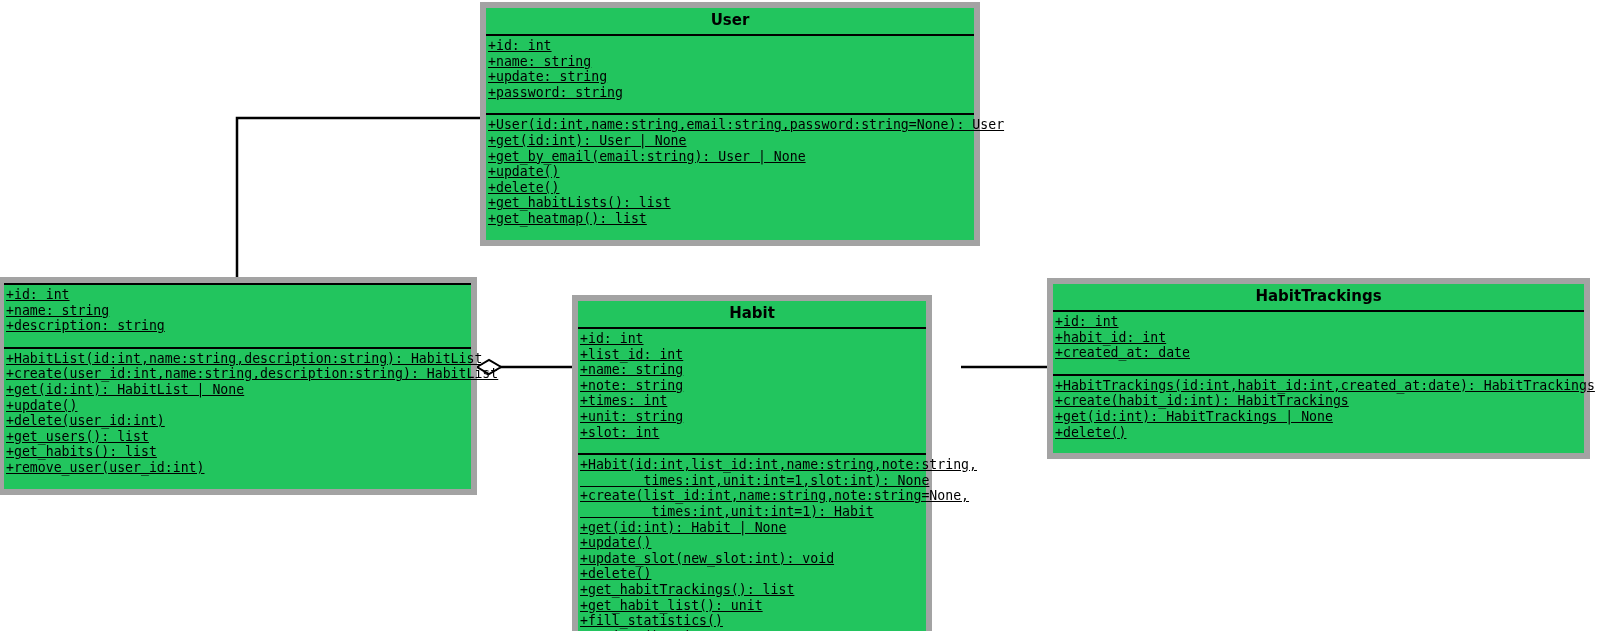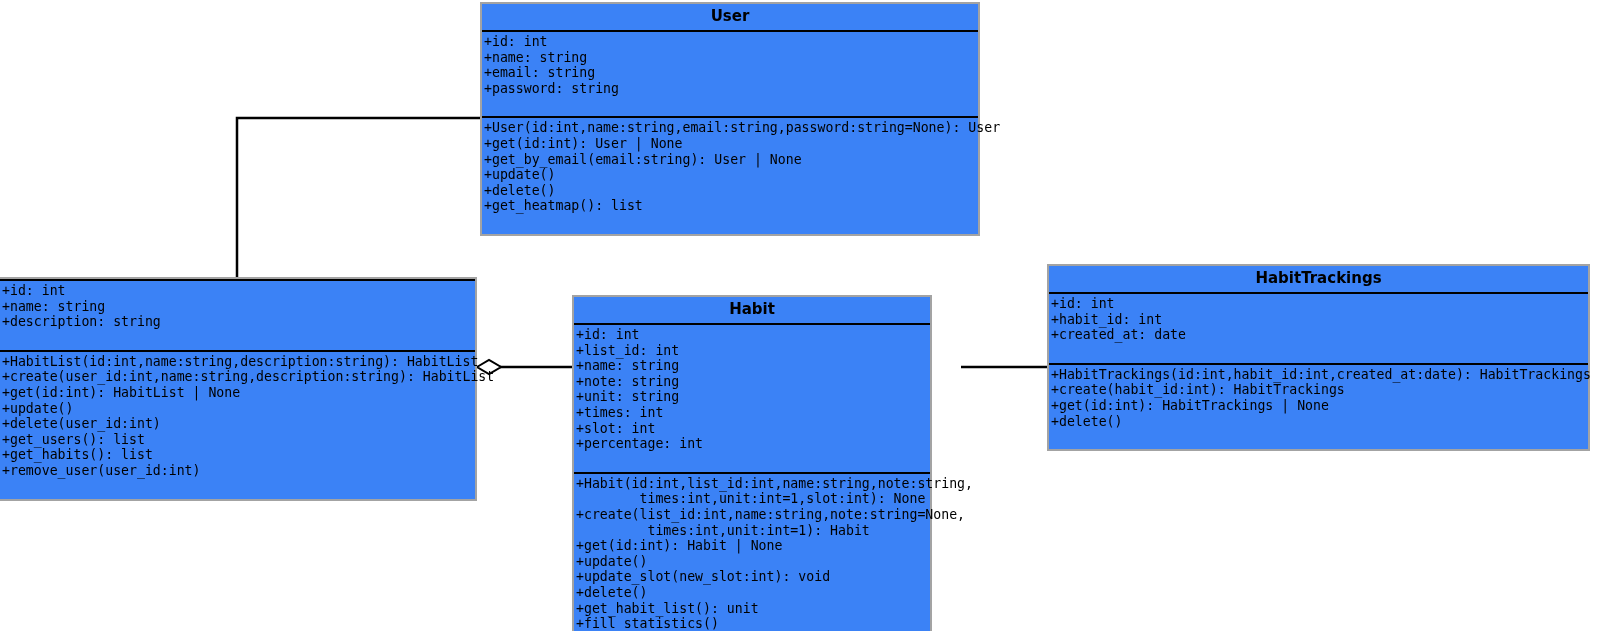--- a/index.html
+++ b/index.html
@@ -19,54 +19,55 @@
     position: absolute;
     left: 0;
     top: 0;
     width: 1610px;
     height: 631px;
     pointer-events: none;
   }
   .uml-class {
     position: absolute;
     box-sizing: border-box;
-    border: 2px solid #a3a3a3;
-    background: #3b82f6;
+    border: 6px solid #a3a3a3;
+    background: #22c55e;
     overflow: visible;
   }
   .uml-title {
     font-family: "DejaVu Sans", "Liberation Sans", sans-serif;
     font-weight: bold;
     font-size: 15px;
     text-align: center;
     padding: 4px 0 5px 0;
     color: #000000;
     line-height: 17px;
     white-space: nowrap;
   }
   .divider {
     height: 0;
     border-top: 2px solid #000000;
   }
   .compartment {
-    padding: 2px 0 20px 2px;
+    padding: 2px 0 13px 2px;
+    text-decoration: underline;
   }
   .member {
     font-family: "DejaVu Sans Mono", "Liberation Mono", monospace;
     font-size: 13.2px;
     line-height: 15.6px;
     color: #000000;
     white-space: pre;
     letter-spacing: 0px;
   }
   
   #class-user      { left: 480px; top: 2px;   width: 500px; }
   #class-habitlist { left: -2px;  top: 277px; width: 479px; }
   #class-habit     { left: 572px; top: 263px; width: 360px; margin-top: 32px; }
-  #class-habittrackings { left: 1047px; top: 264px; width: 543px; }
+  #class-habittrackings { left: 1047px; top: 278px; width: 543px; }
 </style>
 </head>
 <body>
 
 <div id="diagram">
 
   <svg class="connectors" viewBox="0 0 1610 631" xmlns="http://www.w3.org/2000/svg">
 
     <polyline points="480,118 237,118 237,277" fill="none" stroke="#000000" stroke-width="2.5"></polyline>
 
@@ -75,30 +76,31 @@
 
     <line x1="961" y1="367" x2="1047" y2="367" stroke="#000000" stroke-width="2.5"></line>
   </svg>
 
   <div class="uml-class" id="class-user">
     <div class="uml-title">User</div>
     <div class="divider"></div>
     <div class="compartment">
       <div class="member">+id: int</div>
       <div class="member">+name: string</div>
-      <div class="member">+email: string</div>
+      <div class="member">+update: string</div>
       <div class="member">+password: string</div>
     </div>
     <div class="divider"></div>
     <div class="compartment">
       <div class="member">+User(id:int,name:string,email:string,password:string=None): User</div>
       <div class="member">+get(id:int): User | None</div>
       <div class="member">+get_by_email(email:string): User | None</div>
       <div class="member">+update()</div>
       <div class="member">+delete()</div>
+      <div class="member">+get_habitLists(): list</div>
       <div class="member">+get_heatmap(): list</div>
     </div>
   </div>
 
   <div class="uml-class" id="class-habitlist">
     <div class="divider"></div>
     <div class="compartment">
       <div class="member">+id: int</div>
       <div class="member">+name: string</div>
       <div class="member">+description: string</div>
@@ -117,35 +119,35 @@
   </div>
 
   <div class="uml-class" id="class-habit">
     <div class="uml-title">Habit</div>
     <div class="divider"></div>
     <div class="compartment">
       <div class="member">+id: int</div>
       <div class="member">+list_id: int</div>
       <div class="member">+name: string</div>
       <div class="member">+note: string</div>
+      <div class="member">+times: int</div>
       <div class="member">+unit: string</div>
-      <div class="member">+times: int</div>
       <div class="member">+slot: int</div>
-      <div class="member">+percentage: int</div>
     </div>
     <div class="divider"></div>
     <div class="compartment">
       <div class="member">+Habit(id:int,list_id:int,name:string,note:string,</div>
       <div class="member">        times:int,unit:int=1,slot:int): None</div>
       <div class="member">+create(list_id:int,name:string,note:string=None,</div>
       <div class="member">         times:int,unit:int=1): Habit</div>
       <div class="member">+get(id:int): Habit | None</div>
       <div class="member">+update()</div>
       <div class="member">+update_slot(new_slot:int): void</div>
       <div class="member">+delete()</div>
+      <div class="member">+get_habitTrackings(): list</div>
       <div class="member">+get_habit_list(): unit</div>
       <div class="member">+fill_statistics()</div>
       <div class="member">+to_json(): times</div>
     </div>
   </div>
 
   <div class="uml-class" id="class-habittrackings">
     <div class="uml-title">HabitTrackings</div>
     <div class="divider"></div>
     <div class="compartment">

